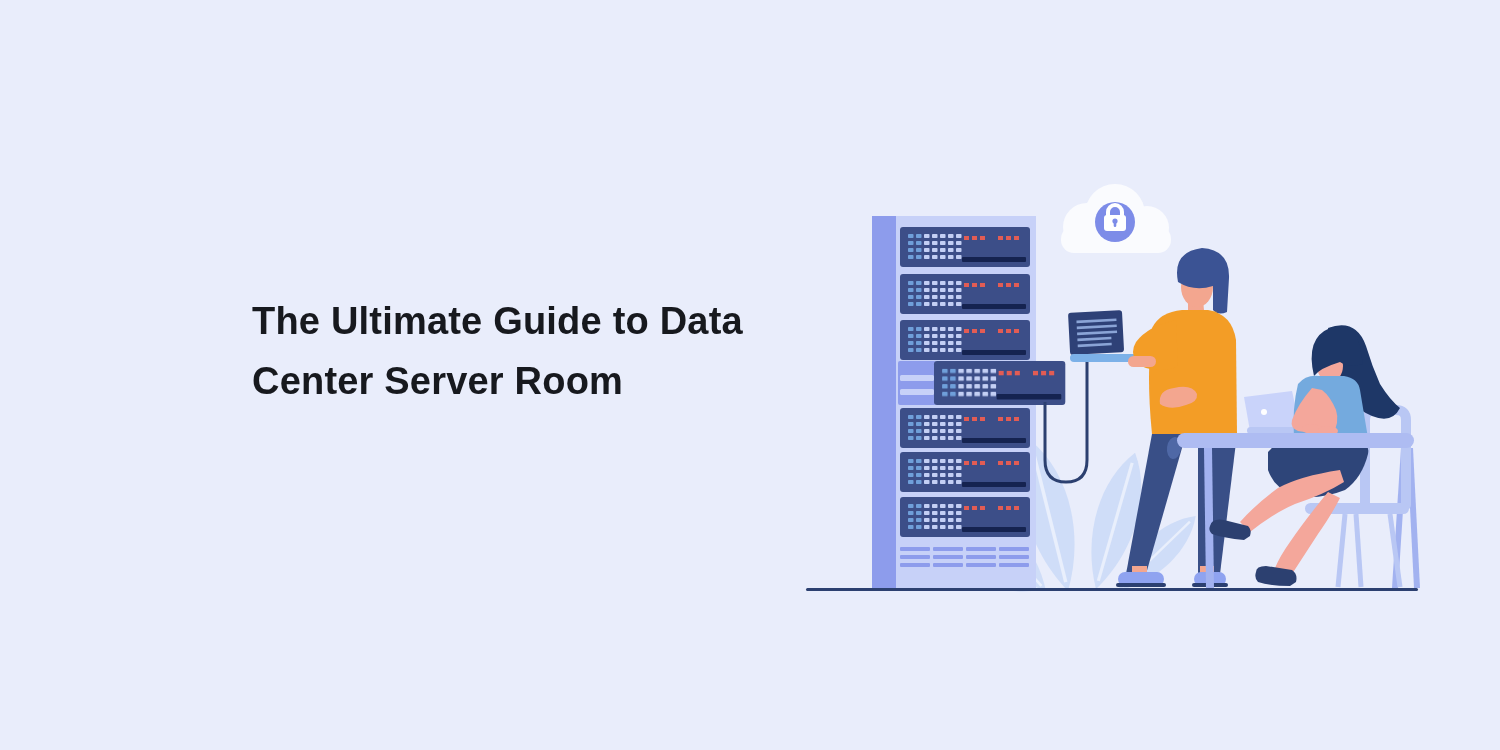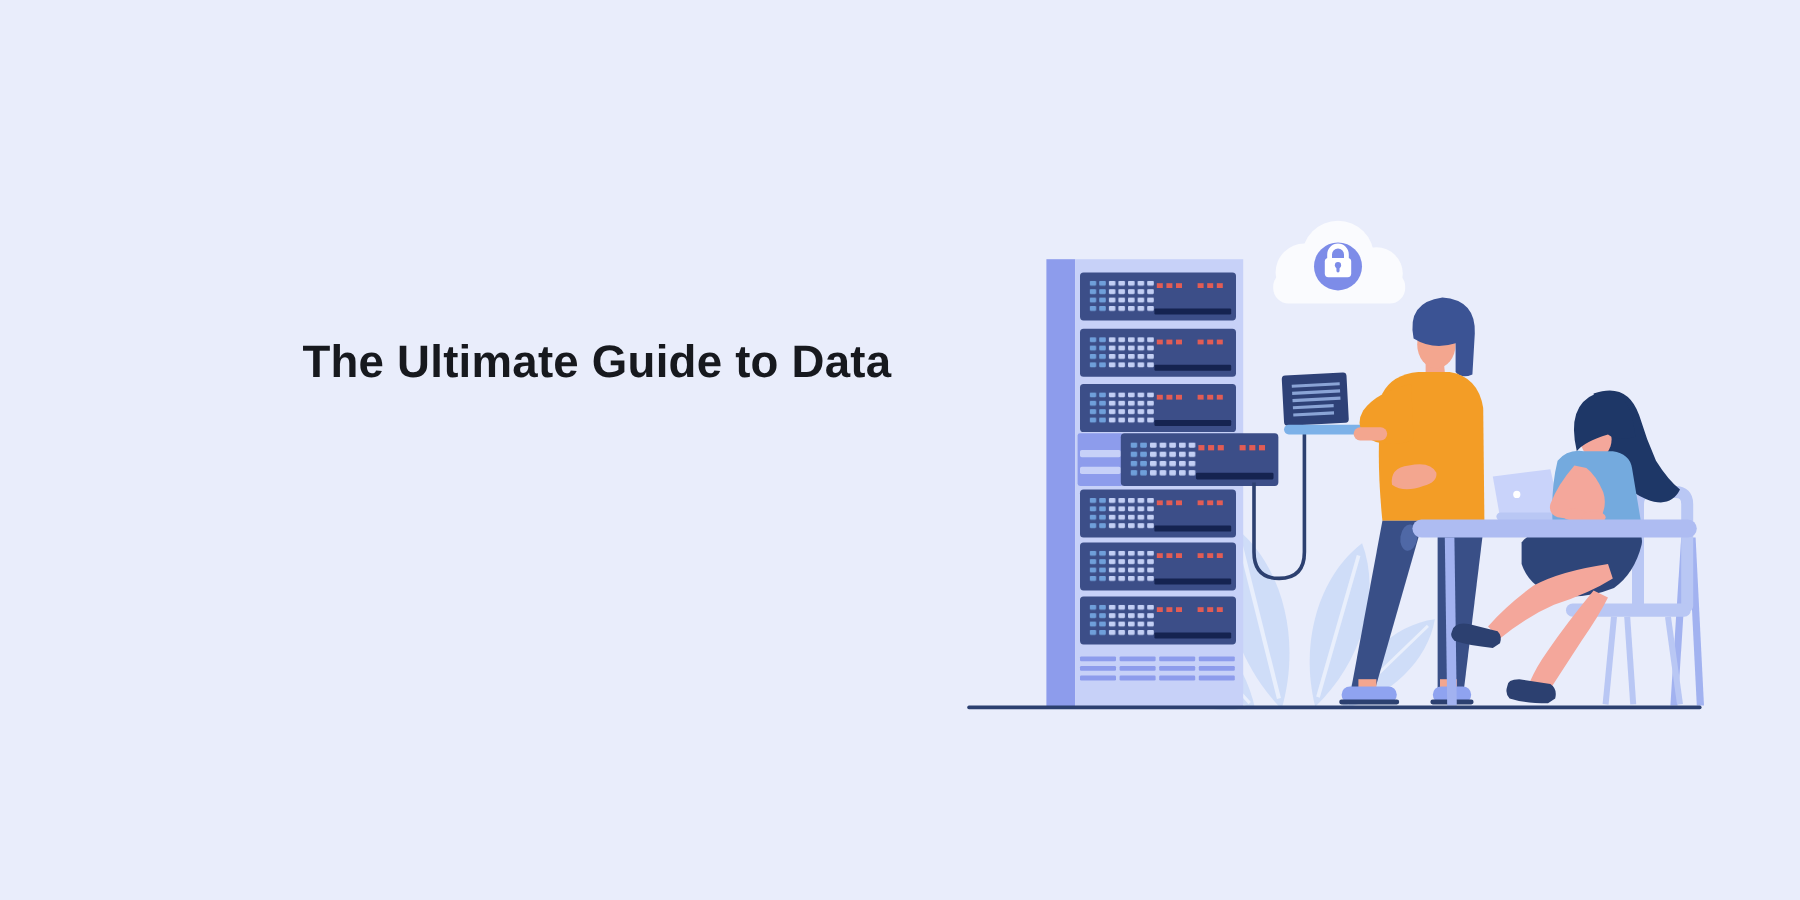--- a/index.html
+++ b/index.html
@@ -16,21 +16,21 @@
     --laptop_screen:#2e4177; --laptop_line:#8aa4d6; --laptop_base:#7cb1e8;
     --laptop_w:#c9d3fa; --plant:#cfddf8; --plant_vein:#e9effc;
   }
   html,body{margin:0;padding:0;}
   body{
     width:1500px;height:750px;position:relative;overflow:hidden;
     background:var(--bg);
     font-family:"Liberation Sans", sans-serif;
   }
   .hero-title{
-    position:absolute;left:252px;top:272px;width:560px;
+    position:absolute;left:252px;top:291px;width:560px;
     font-size:38px;line-height:60px;font-weight:700;
     letter-spacing:.2px;color:var(--ink);
   }
   .hero-title div{white-space:nowrap;}
   .illustration{position:absolute;left:800px;top:170px;width:630px;height:440px;}
 
   
   .fRackF{fill:var(--rack_frame)} .fRackA{fill:var(--rack_accent)}
   .fSrv{fill:var(--server)} .fSlot{fill:var(--server_slot)} .fRed{fill:var(--led_red)}
   .fCloud{fill:var(--cloud)} .fBadge{fill:var(--badge)} .fWhite{fill:var(--white)}
@@ -42,20 +42,21 @@
   .fFurn{fill:var(--furniture)} .fFurn2{fill:var(--furniture2)} .sFurn2{stroke:var(--furniture2)}
   .fDeskLeg{fill:var(--desk_leg)}
   .fScr{fill:var(--laptop_screen)} .fLine{fill:var(--laptop_line)} .fBase{fill:var(--laptop_base)}
   .fLapW{fill:var(--laptop_w)} .fPlant{fill:var(--plant)} .sVein{stroke:var(--plant_vein)}
 </style>
 </head>
 <body>
 
 <div class="hero-title">
   <div>The Ultimate Guide to Data</div>
+  <div>Center Server Room</div>
 </div>
 
 <svg class="illustration" viewBox="0 0 630 440" aria-hidden="true">
   <defs>
     <pattern id="pDotB" width="8" height="7" patternUnits="userSpaceOnUse">
       <rect width="5.5" height="4" rx="0.8" fill="var(--led_blue)"></rect>
     </pattern>
     <pattern id="pDotL" width="8" height="7" patternUnits="userSpaceOnUse">
       <rect width="5.5" height="4" rx="0.8" fill="var(--led_light)"></rect>
     </pattern>

